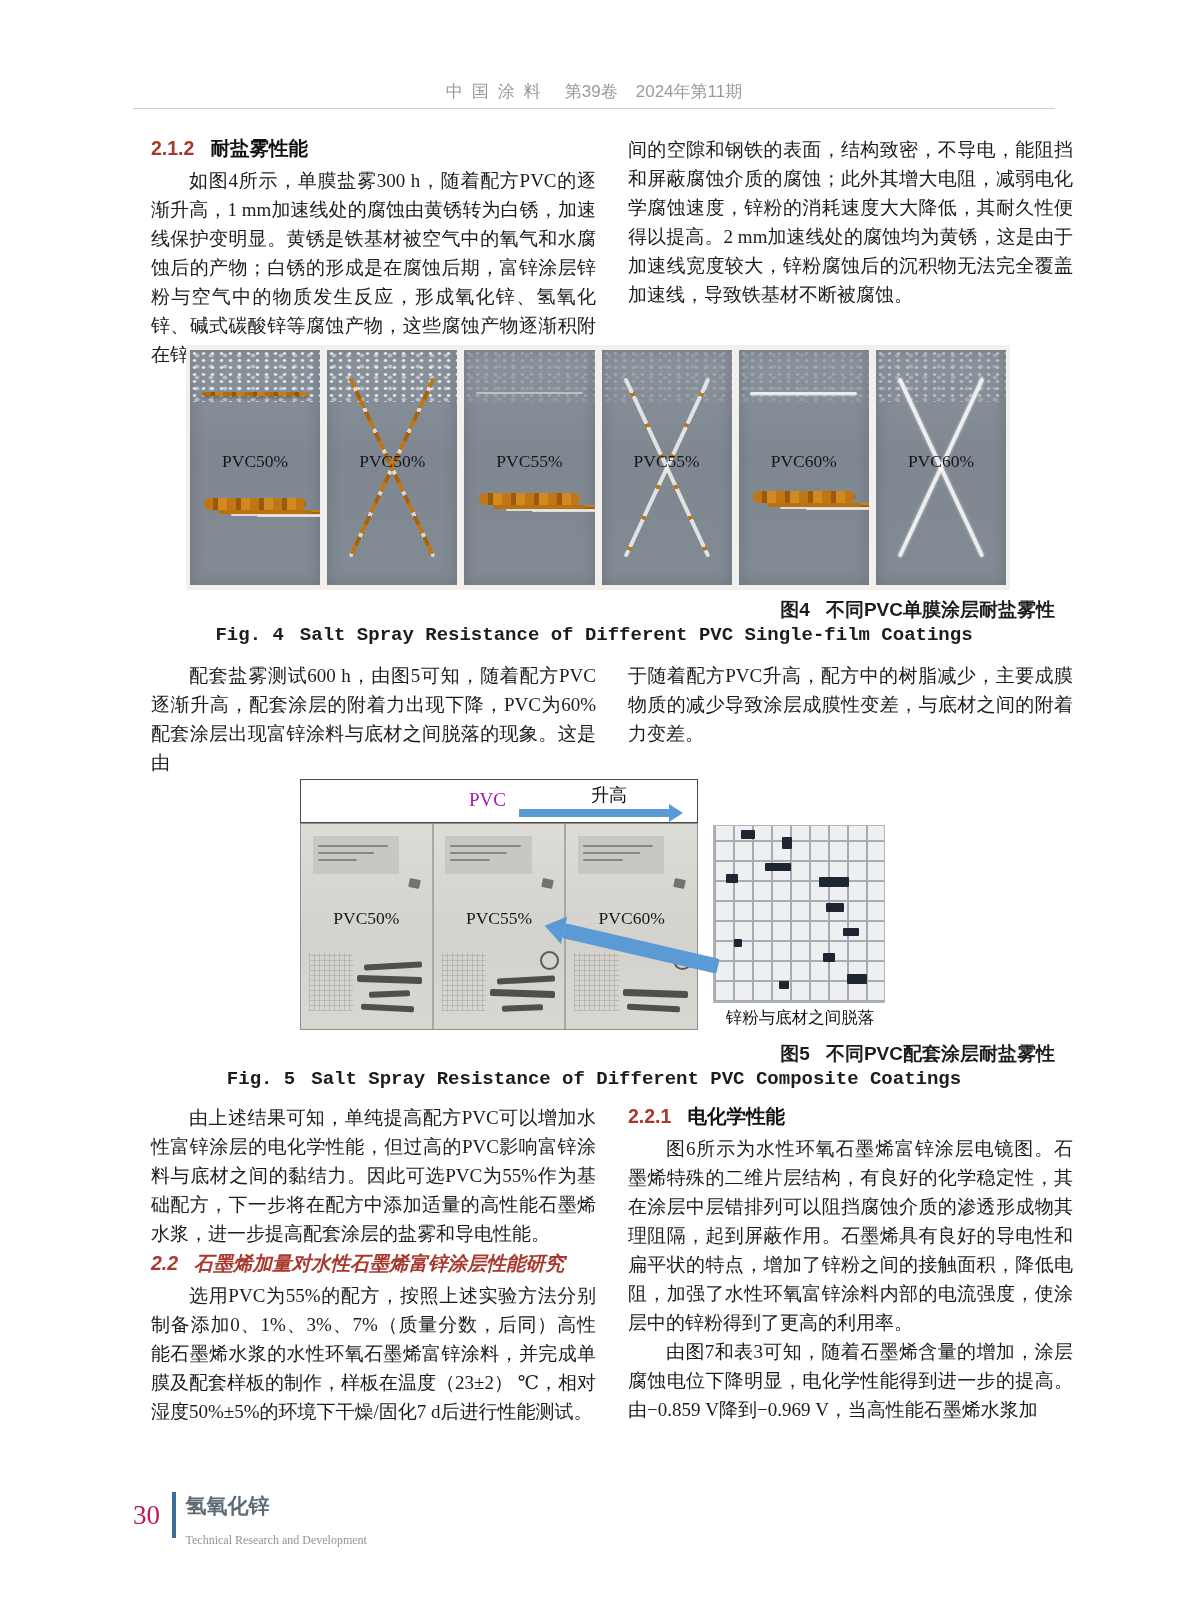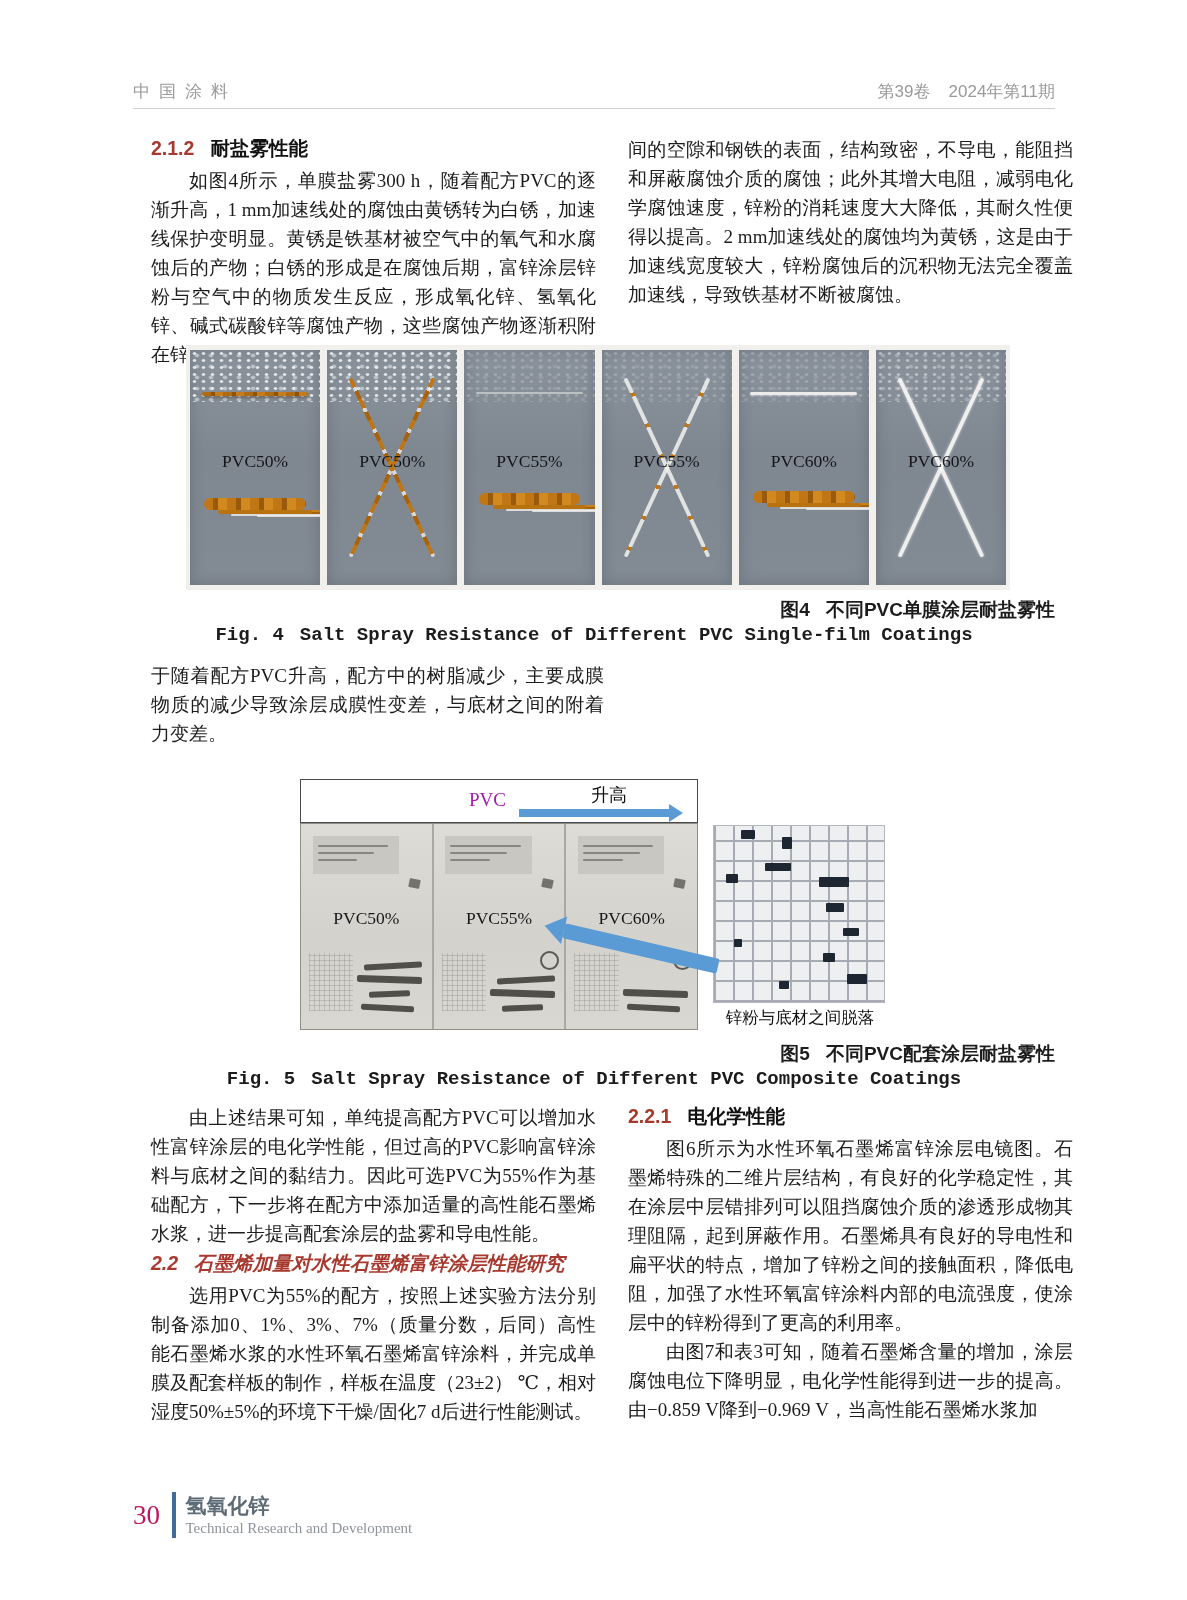--- a/index.html
+++ b/index.html
@@ -1,21 +1,21 @@
 <!DOCTYPE html>
 <html lang="zh"><head>
 <meta charset="utf-8">
 <style>
   html,body{margin:0;padding:0;background:#ffffff;}
   .page{position:relative;width:1187px;height:1600px;background:#fff;overflow:hidden;
         font-family:"Liberation Serif","DejaVu Serif",serif;color:#1c1c1c;}
 
   
   .header{position:absolute;left:133px;top:80px;width:922px;display:flex;
-          justify-content:space-between;align-items:flex-end;gap:15px;}
+          justify-content:center;align-items:flex-end;gap:15px;}
   .journal{font-size:17px;color:#9a9a9a;letter-spacing:9px;font-family:"Liberation Sans",sans-serif;}
   .issue-wrap{font-size:17px;color:#9a9a9a;font-family:"Liberation Sans",sans-serif;}
   .issue-wrap .vol{margin-right:18px;}
   .header-line{position:absolute;left:133px;top:108px;width:922px;border-top:1.5px solid #cfcfcf;}
 
   
   .cols{position:absolute;left:151px;width:922px;display:flex;gap:32px;}
   .col{width:453px;}
   .para{font-size:19px;line-height:29px;text-align:justify;margin:0;}
   .indent{text-indent:2em;}
@@ -104,21 +104,21 @@
   .big-arrow{position:absolute;left:562px;top:941px;width:158px;height:15px;background:#5b9bd5;
              transform:rotate(13deg);border-radius:2px;}
   .big-arrow::before{content:"";position:absolute;left:-20px;top:-7px;border-right:20px solid #5b9bd5;
                      border-top:14px solid transparent;border-bottom:14px solid transparent;}
 
   
   .footer{position:absolute;left:133px;top:1492px;display:flex;align-items:flex-start;}
   .page-num{font-size:27px;color:#be185d;margin:8px 12px 0 0;font-family:"Liberation Serif",serif;}
   .fbar{width:3.5px;height:46px;background:#3e6d9c;margin-right:10px;}
   .fsec-zh{font-size:21px;font-weight:bold;color:#5d6b77;font-family:"Liberation Sans","DejaVu Sans",sans-serif;line-height:1.1;margin-top:2px;}
-  .fsec-en{font-size:15px;color:#8e949b;font-family:"Liberation Serif",serif;margin-top:3px;}
+  .fsec-en{font-size:12px;color:#8e949b;font-family:"Liberation Serif",serif;margin-top:16px;}
 </style>
 </head>
 <body>
 
 <div class="page">
 
   <div class="header">
     <span class="journal">中国涂料</span>
     <span class="issue-wrap">
       <span class="vol">第39卷</span><span>2024年第11期</span>
@@ -171,20 +171,23 @@
       <div class="speckle sp-mid"></div>
       <div class="xline xa x-white"></div>
       <div class="xline xb x-white"></div>
       <div class="panel-label">PVC60%</div>
     </div>
   </div>
   <div class="cap cap-zh cap4zh"><span>图4</span><span class="gap">不同PVC单膜涂层耐盐雾性</span></div>
   <div class="cap cap-en cap4en"><span>Fig. 4</span><span class="gap">Salt Spray Resistance of Different PVC Single-film Coatings</span></div>
 
   <div class="cols cols-mid">
+    <div class="col">
+      <p class="para indent">配套盐雾测试600 h，由图5可知，随着配方PVC逐渐升高，配套涂层的附着力出现下降，PVC为60%配套涂层出现富锌涂料与底材之间脱落的现象。这是由</p>
+    </div>
     <div class="col">
       <p class="para">于随着配方PVC升高，配方中的树脂减少，主要成膜物质的减少导致涂层成膜性变差，与底材之间的附着力变差。</p>
     </div>
   </div>
 
   <div class="fig5bar">
     <span class="bar-pvc">PVC</span>
     <span class="bar-rise">升高</span>
     <div class="bar-arrow"></div>
   </div>

